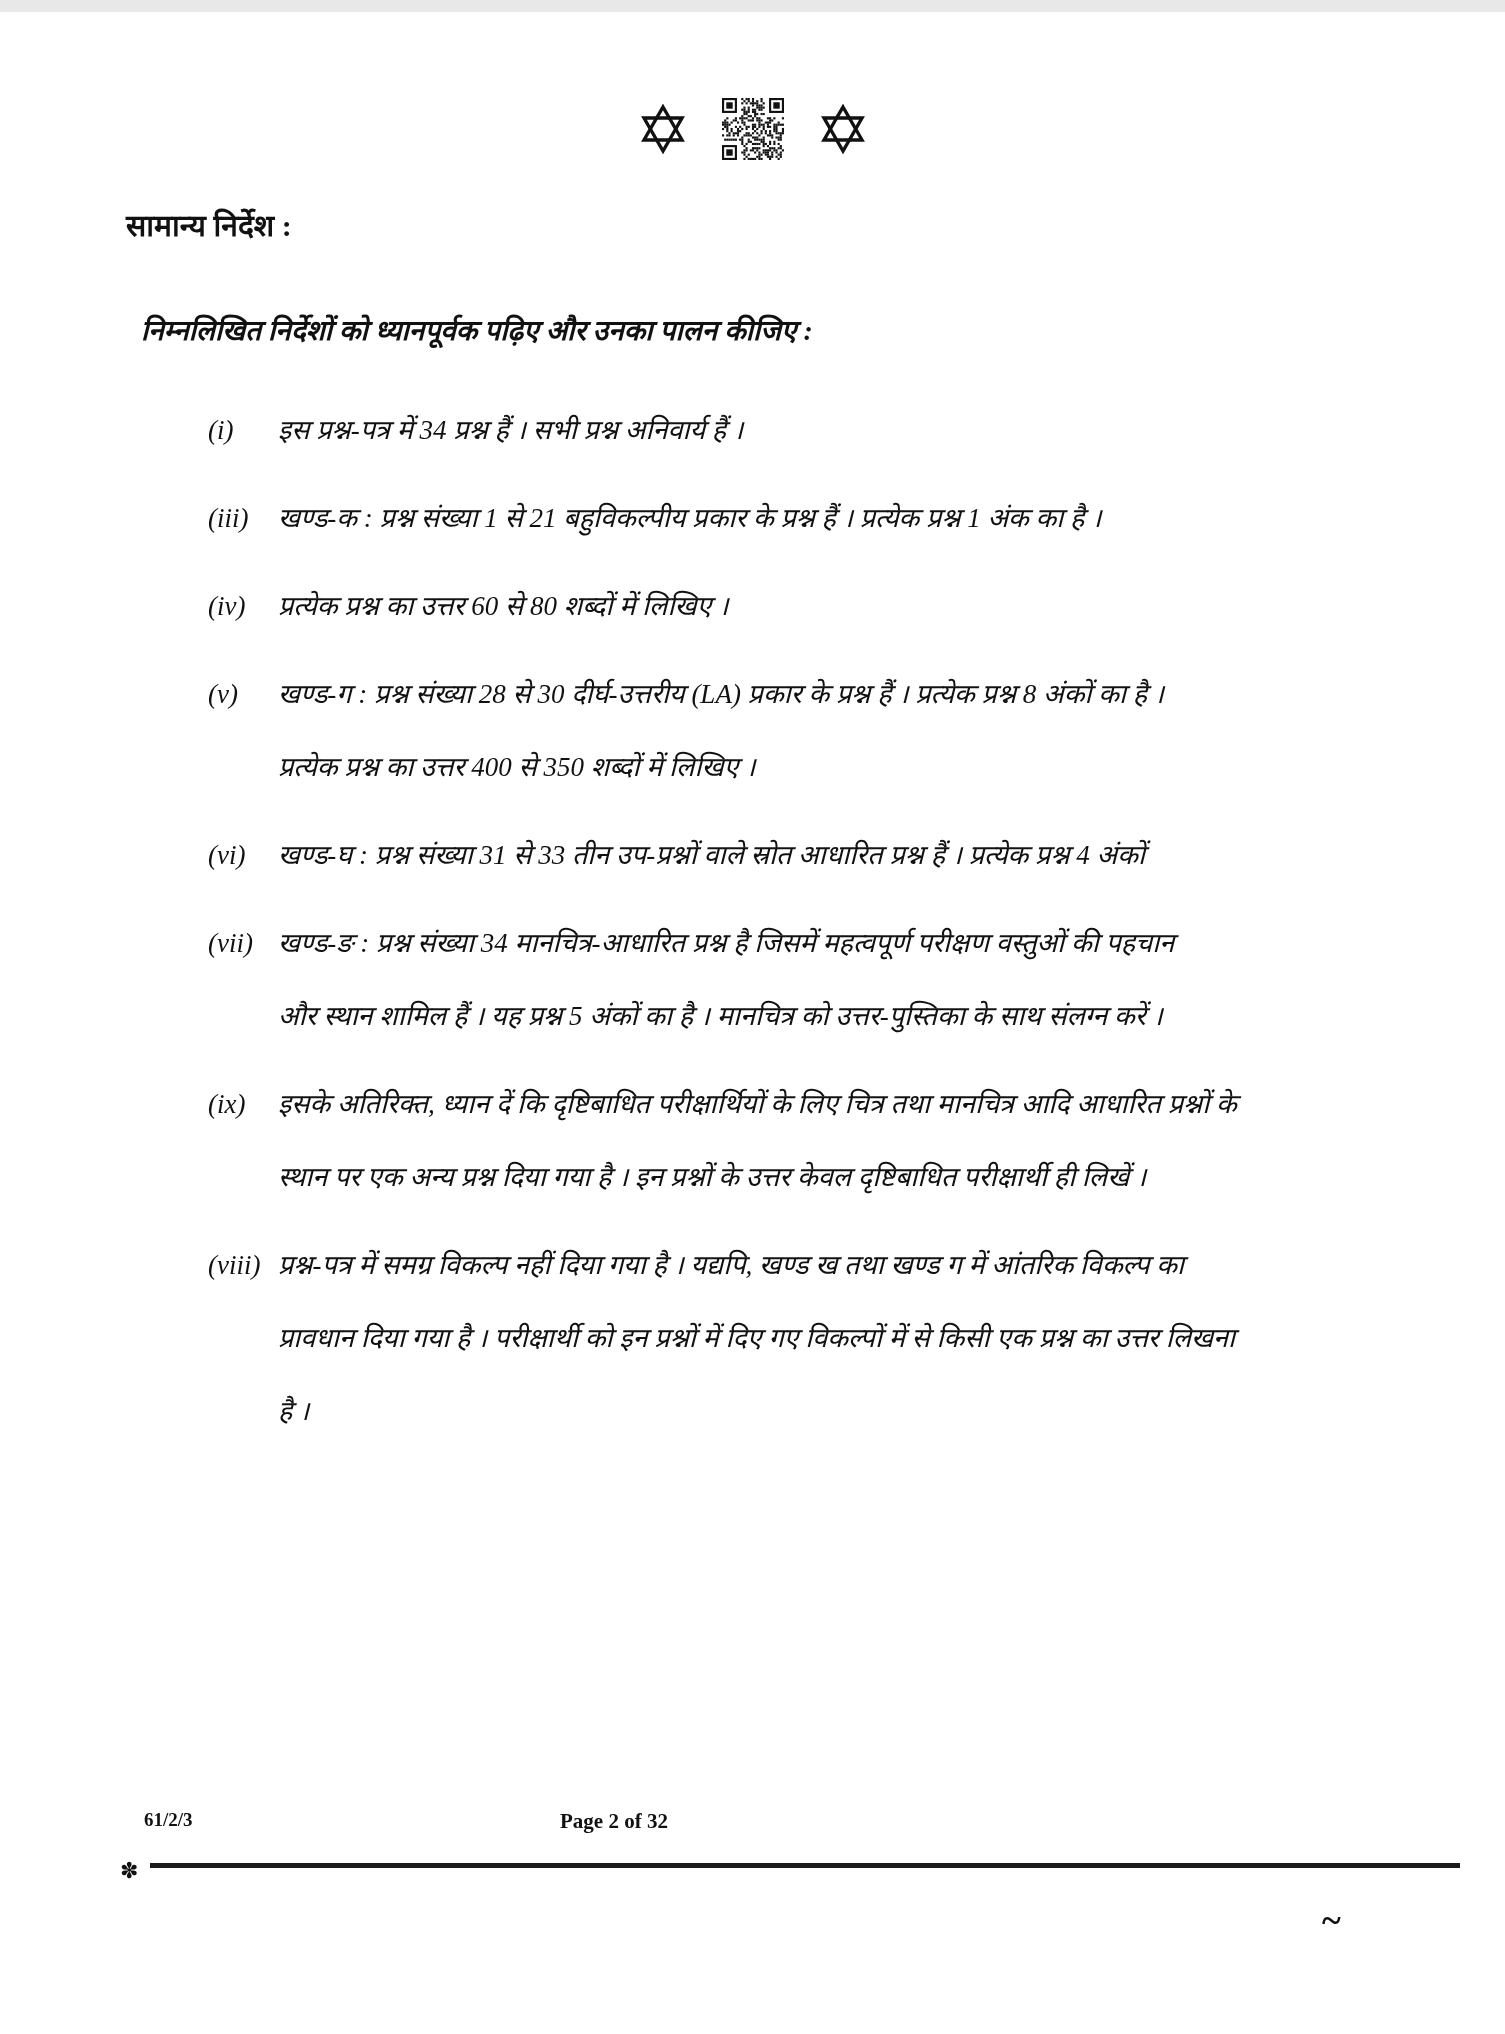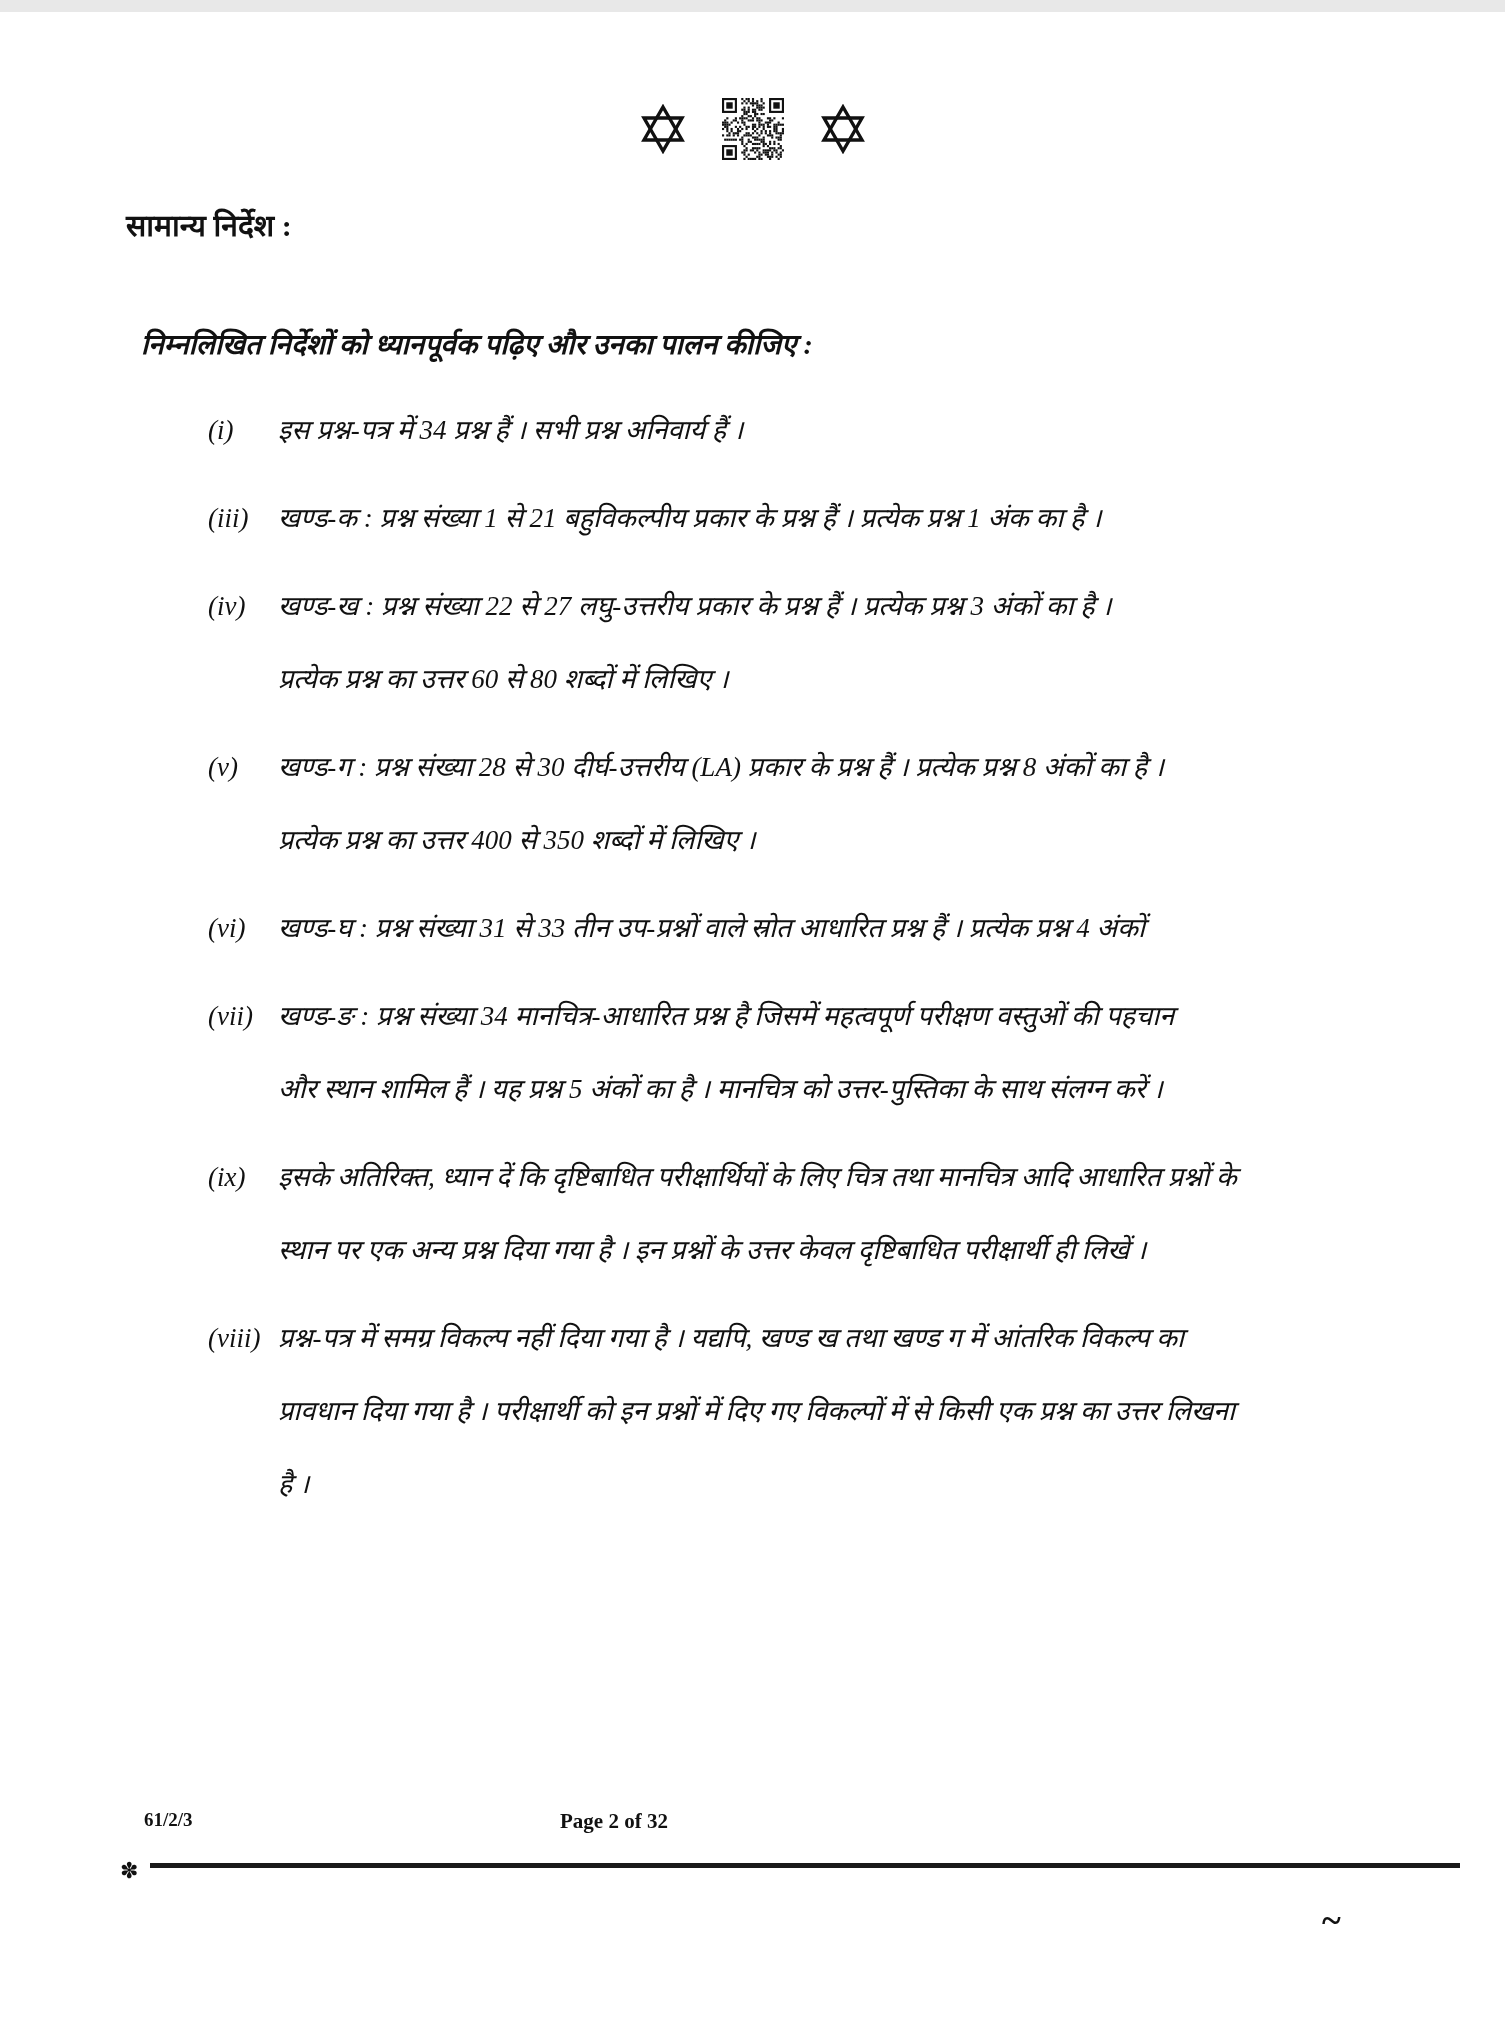--- a/index.html
+++ b/index.html
@@ -18,21 +18,21 @@
     display:flex; justify-content:center; align-items:center; gap:36px;
   }
   .star-svg { display:block; }
   .qr-svg { display:block; }
   
   .heading {
     position:absolute; top:192px; left:126px;
     margin:0; font-size:30px; font-weight:bold; font-style:normal;
   }
   .intro {
-    position:absolute; top:312px; left:141px;
+    position:absolute; top:298px; left:141px;
     margin:0; font-size:28px; font-weight:bold; font-style:italic;
   }
   
   .instructions {
     position:absolute; top:382px; left:208px; right:100px;
     margin:0; padding:0; list-style:none;
   }
   .item {
     display:flex; align-items:flex-start;
     font-size:27px; font-style:italic; line-height:73px;
@@ -385,21 +385,20 @@
       </li>
       <li class="item">
         <span class="num">(iii)</span>
         <div class="body">
           <div class="line"><span class="b">खण्ड-क :</span><span> प्रश्न संख्या 1 से 21 बहुविकल्पीय प्रकार के प्रश्न हैं । प्रत्येक प्रश्न 1 अंक का है ।</span></div>
         </div>
       </li>
       <li class="item">
         <span class="num">(iv)</span>
         <div class="body">
-          <div class="line"><span class="b">खण्ड-ख :</span><span> प्रश्न संख्या 22 से 27 लघु-उत्तरीय प्रकार के प्रश्न हैं । प्रत्येक प्रश्न 3 अंकों का है ।</span></div>
           <div class="line"><span>प्रत्येक प्रश्न का उत्तर 60 से 80 शब्दों में लिखिए ।</span></div>
         </div>
       </li>
       <li class="item">
         <span class="num">(v)</span>
         <div class="body">
           <div class="line"><span class="b">खण्ड-ग :</span><span> प्रश्न संख्या 28 से 30 दीर्घ-उत्तरीय (LA) प्रकार के प्रश्न हैं । प्रत्येक प्रश्न 8 अंकों का है ।</span></div>
           <div class="line"><span>प्रत्येक प्रश्न का उत्तर 400 से 350 शब्दों में लिखिए ।</span></div>
         </div>
       </li>

